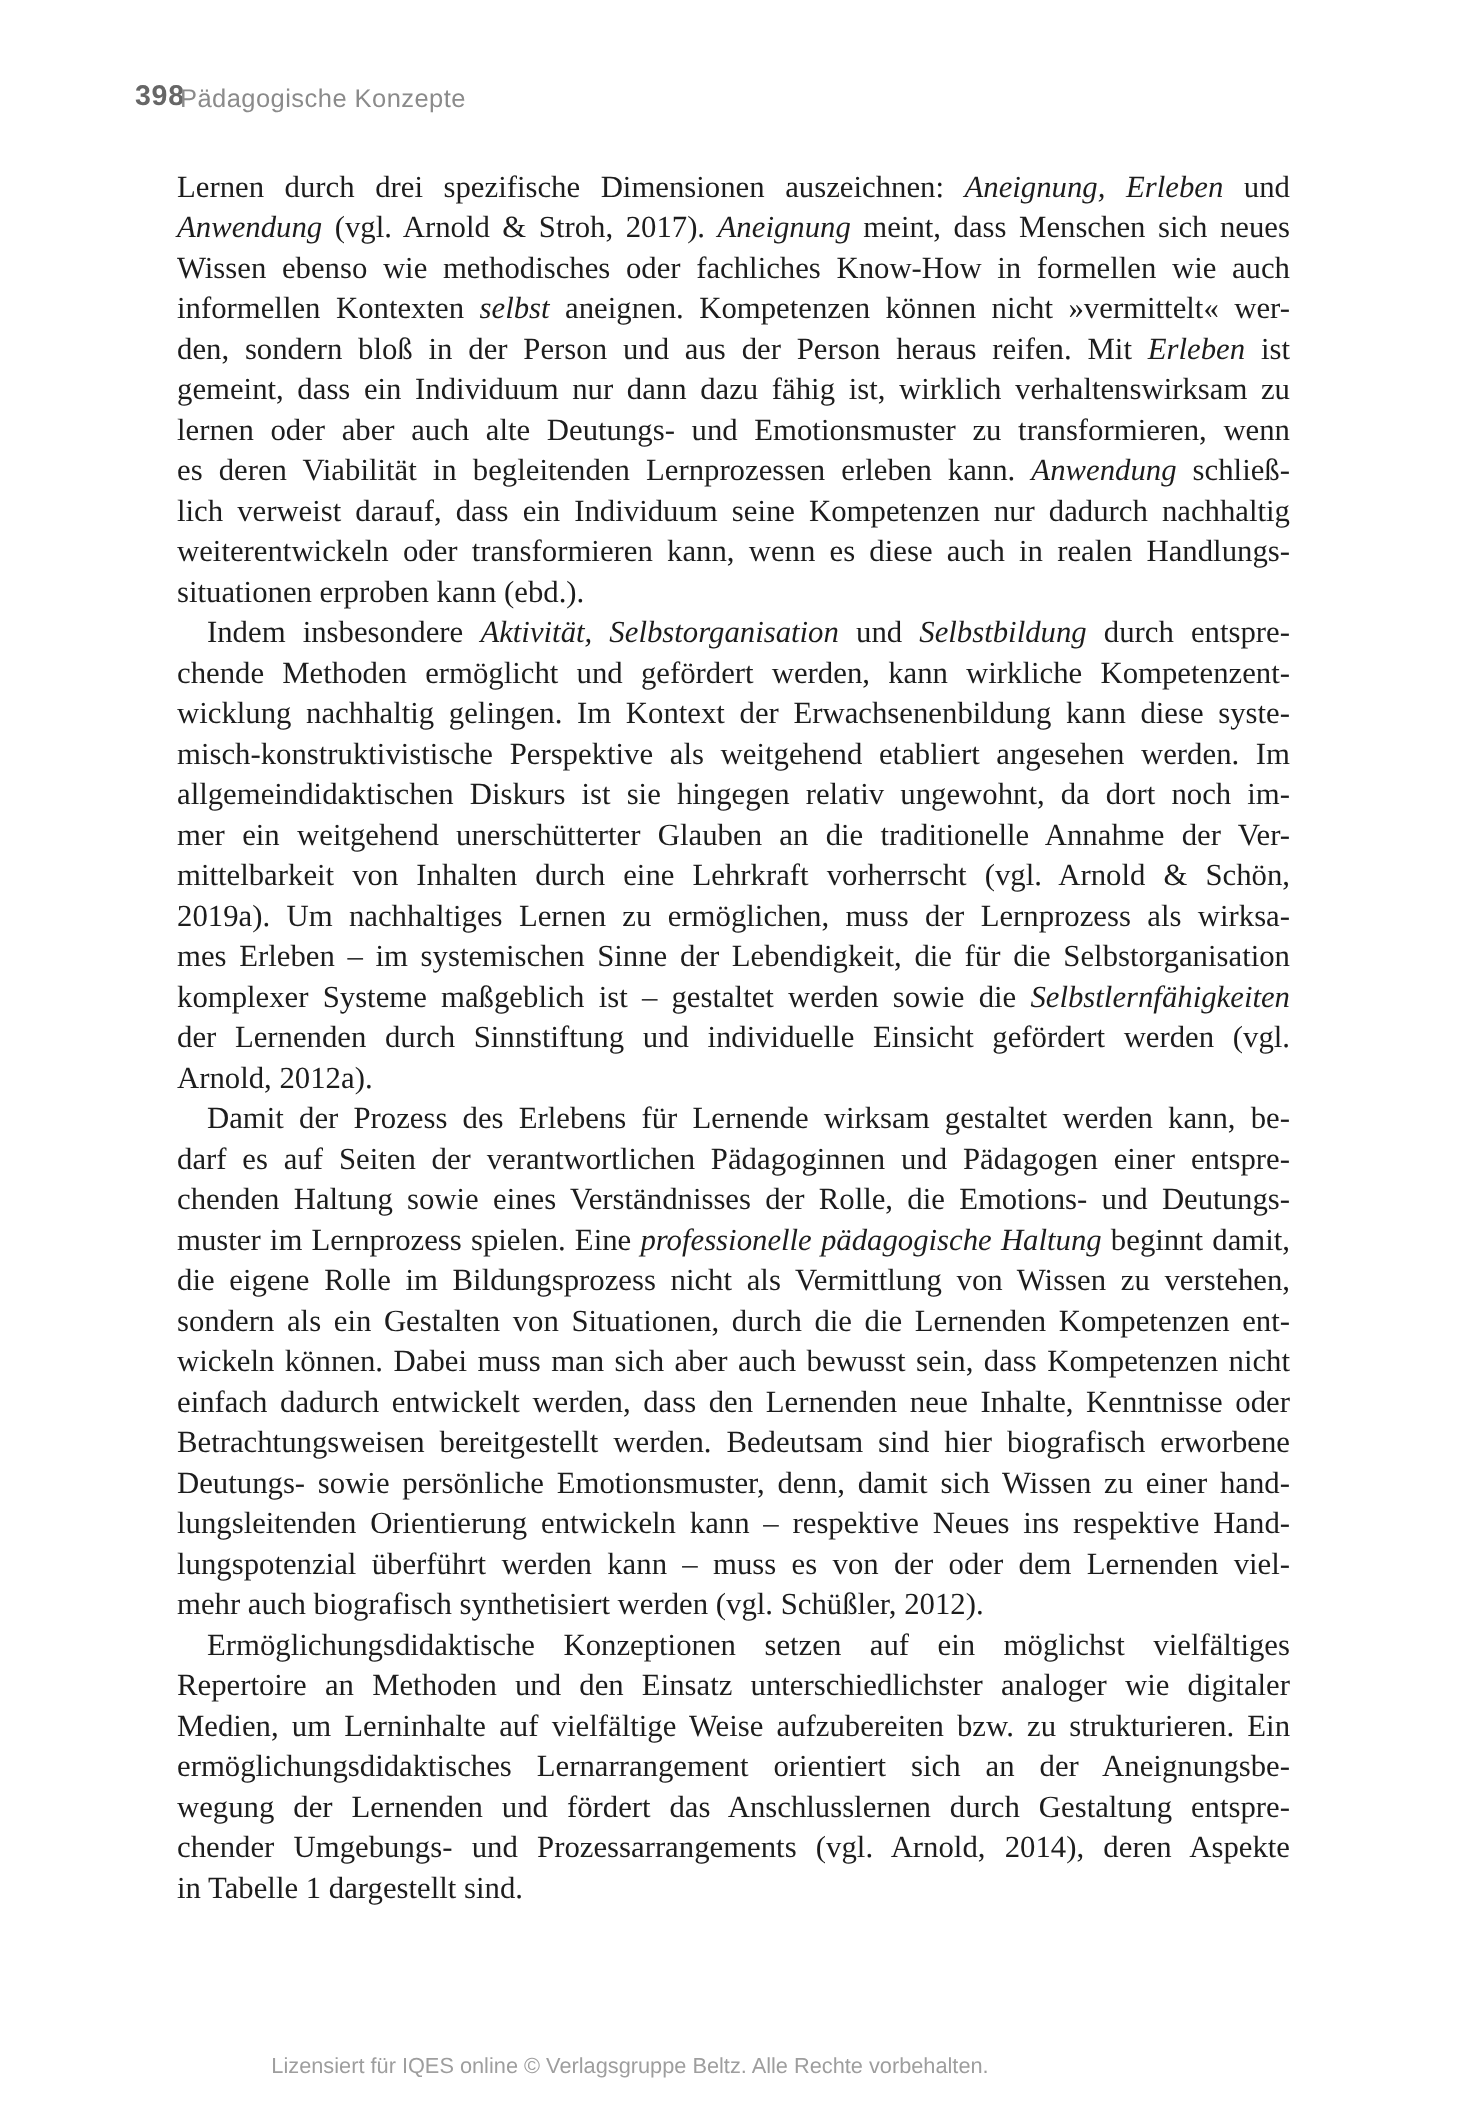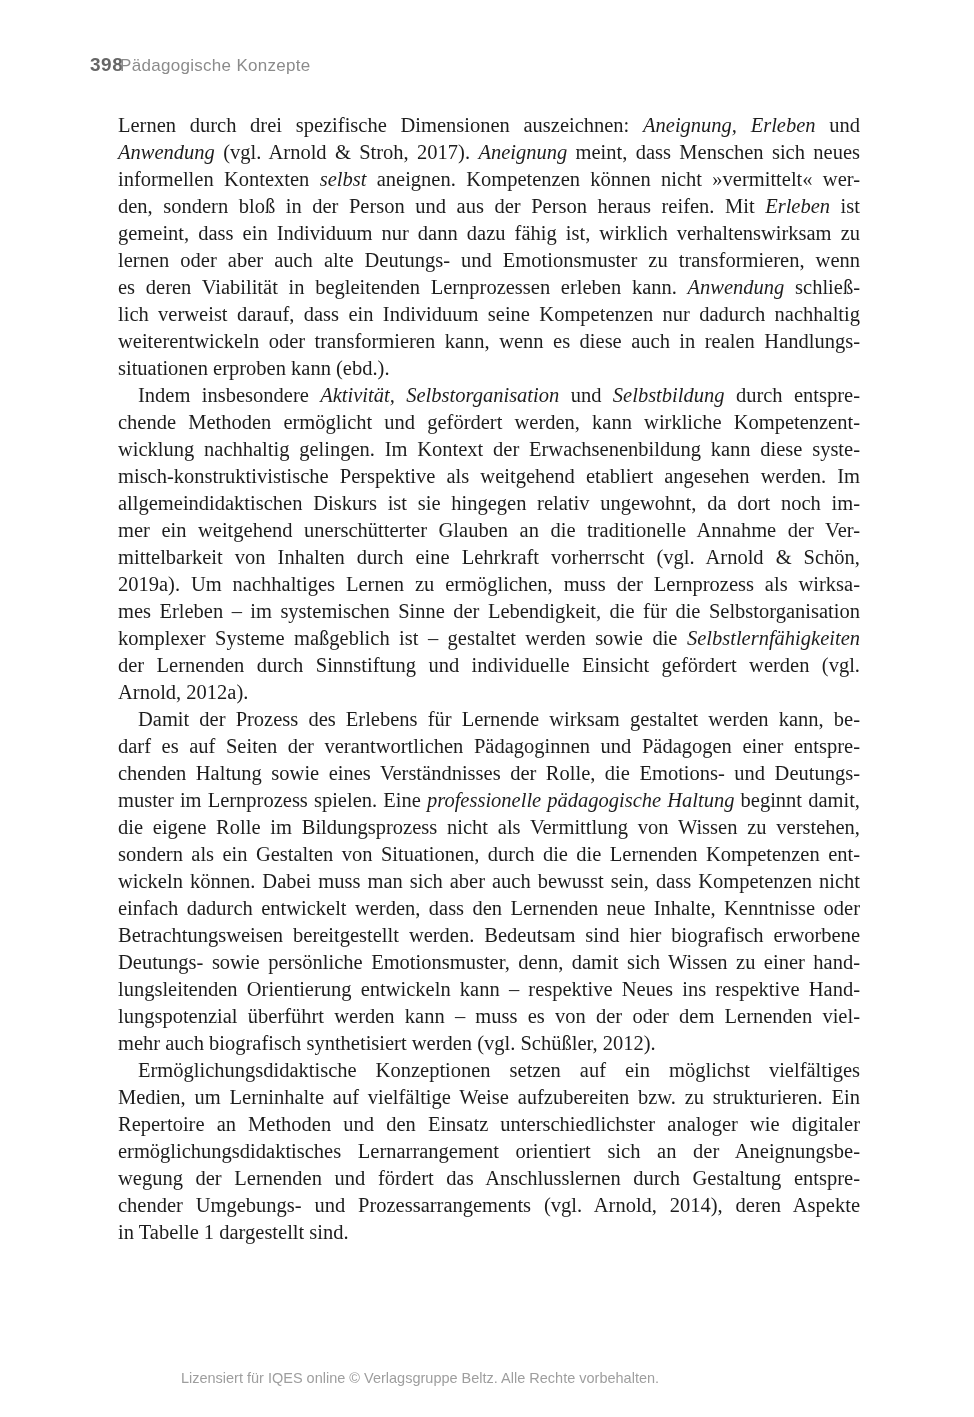--- a/index.html
+++ b/index.html
@@ -67,20 +67,21 @@
 
   <header>
     <span class="page-number">398</span>
     <span class="running-title">Pädagogische Konzepte</span>
   </header>
 
   <main class="body-text">
       <div class="paragraph">
         <div class="line"><span>Lernen durch drei spezifische Dimensionen auszeichnen: </span><i>Aneignung, Erleben</i><span> und</span></div>
         <div class="line"><i>Anwendung</i><span> (vgl. Arnold &amp; Stroh, 2017). </span><i>Aneignung</i><span> meint, dass Menschen sich neues</span></div>
+        <div class="line"><span>Wissen ebenso wie methodisches oder fachliches Know-How in formellen wie auch</span></div>
         <div class="line"><span>informellen Kontexten </span><i>selbst</i><span> aneignen. Kompetenzen können nicht »vermittelt« wer-</span></div>
         <div class="line"><span>den, sondern bloß in der Person und aus der Person heraus reifen. Mit </span><i>Erleben</i><span> ist</span></div>
         <div class="line"><span>gemeint, dass ein Individuum nur dann dazu fähig ist, wirklich verhaltenswirksam zu</span></div>
         <div class="line"><span>lernen oder aber auch alte Deutungs- und Emotionsmuster zu transformieren, wenn</span></div>
         <div class="line"><span>es deren Viabilität in begleitenden Lernprozessen erleben kann. </span><i>Anwendung</i><span> schließ-</span></div>
         <div class="line"><span>lich verweist darauf, dass ein Individuum seine Kompetenzen nur dadurch nachhaltig</span></div>
         <div class="line"><span>weiterentwickeln oder transformieren kann, wenn es diese auch in realen Handlungs-</span></div>
         <div class="line end"><span>situationen erproben kann (ebd.).</span></div>
       </div>
       <div class="paragraph">
@@ -107,22 +108,22 @@
         <div class="line"><span>wickeln können. Dabei muss man sich aber auch bewusst sein, dass Kompetenzen nicht</span></div>
         <div class="line"><span>einfach dadurch entwickelt werden, dass den Lernenden neue Inhalte, Kenntnisse oder</span></div>
         <div class="line"><span>Betrachtungsweisen bereitgestellt werden. Bedeutsam sind hier biografisch erworbene</span></div>
         <div class="line"><span>Deutungs- sowie persönliche Emotionsmuster, denn, damit sich Wissen zu einer hand-</span></div>
         <div class="line"><span>lungsleitenden Orientierung entwickeln kann – respektive Neues ins respektive Hand-</span></div>
         <div class="line"><span>lungspotenzial überführt werden kann – muss es von der oder dem Lernenden viel-</span></div>
         <div class="line end"><span>mehr auch biografisch synthetisiert werden (vgl. Schüßler, 2012).</span></div>
       </div>
       <div class="paragraph">
         <div class="line indent"><span>Ermöglichungsdidaktische Konzeptionen setzen auf ein möglichst vielfältiges</span></div>
+        <div class="line"><span>Repertoire an Methoden und den Einsatz unterschiedlichster analoger wie digitaler</span></div>
         <div class="line"><span>Medien, um Lerninhalte auf vielfältige Weise aufzubereiten bzw. zu strukturieren. Ein</span></div>
-        <div class="line"><span>Repertoire an Methoden und den Einsatz unterschiedlichster analoger wie digitaler</span></div>
         <div class="line"><span>ermöglichungsdidaktisches Lernarrangement orientiert sich an der Aneignungsbe-</span></div>
         <div class="line"><span>wegung der Lernenden und fördert das Anschlusslernen durch Gestaltung entspre-</span></div>
         <div class="line"><span>chender Umgebungs- und Prozessarrangements (vgl. Arnold, 2014), deren Aspekte</span></div>
         <div class="line end"><span>in Tabelle 1 dargestellt sind.</span></div>
       </div>
     </main>
 
   <footer class="footer-license">Lizensiert für IQES online © Verlagsgruppe Beltz. Alle Rechte vorbehalten.</footer>
 
 </div>

